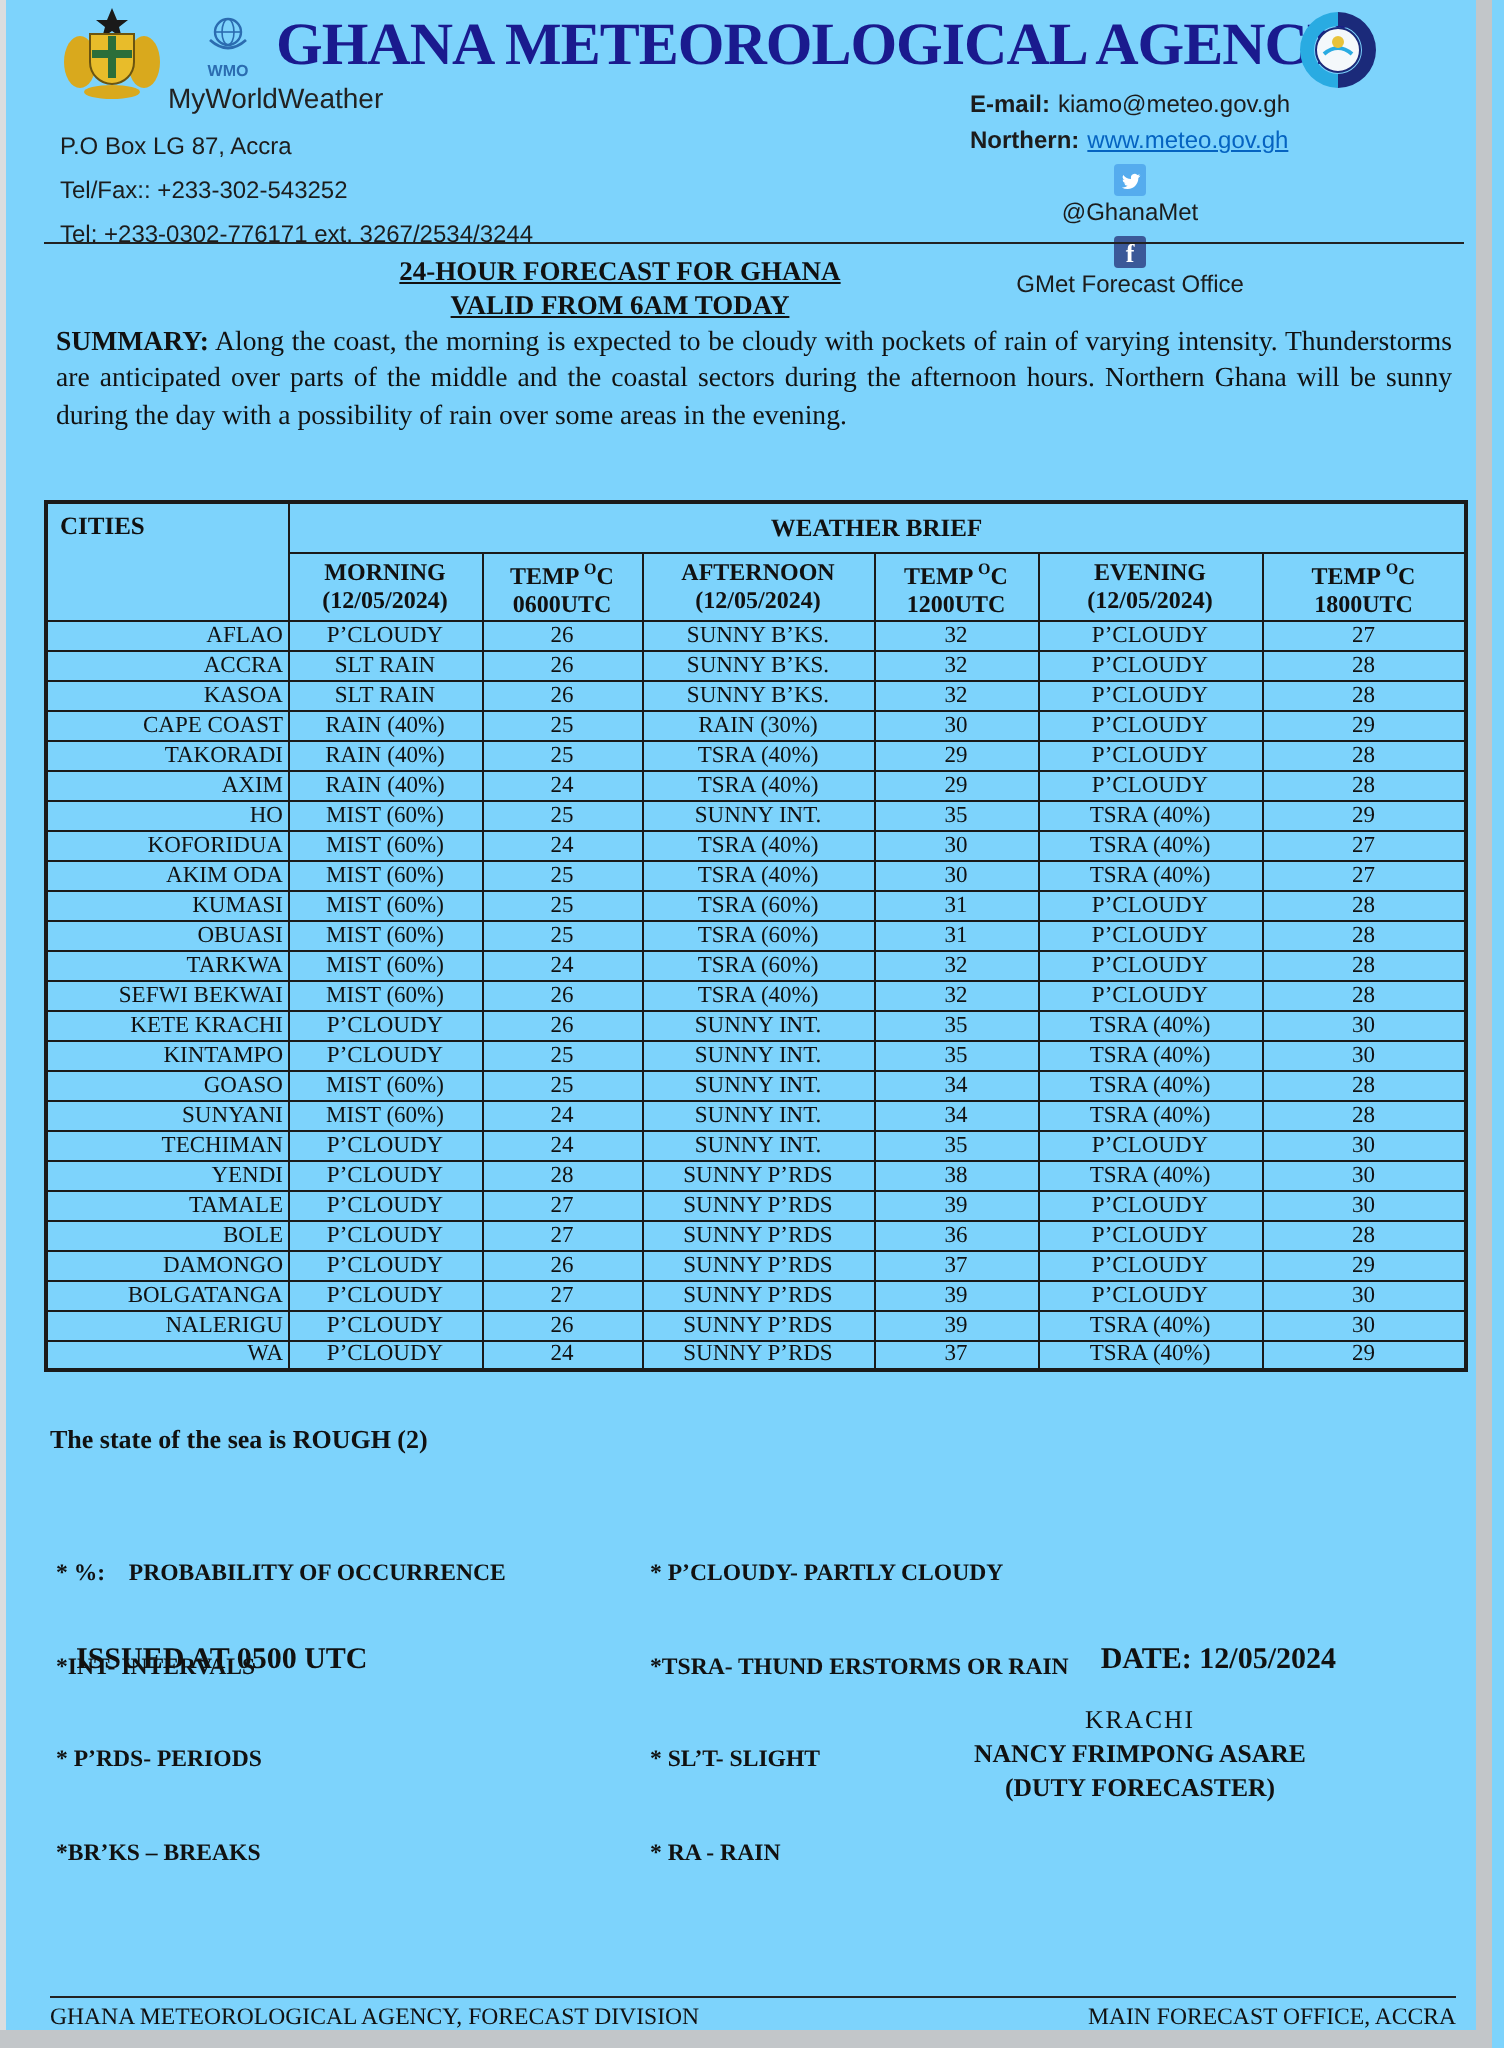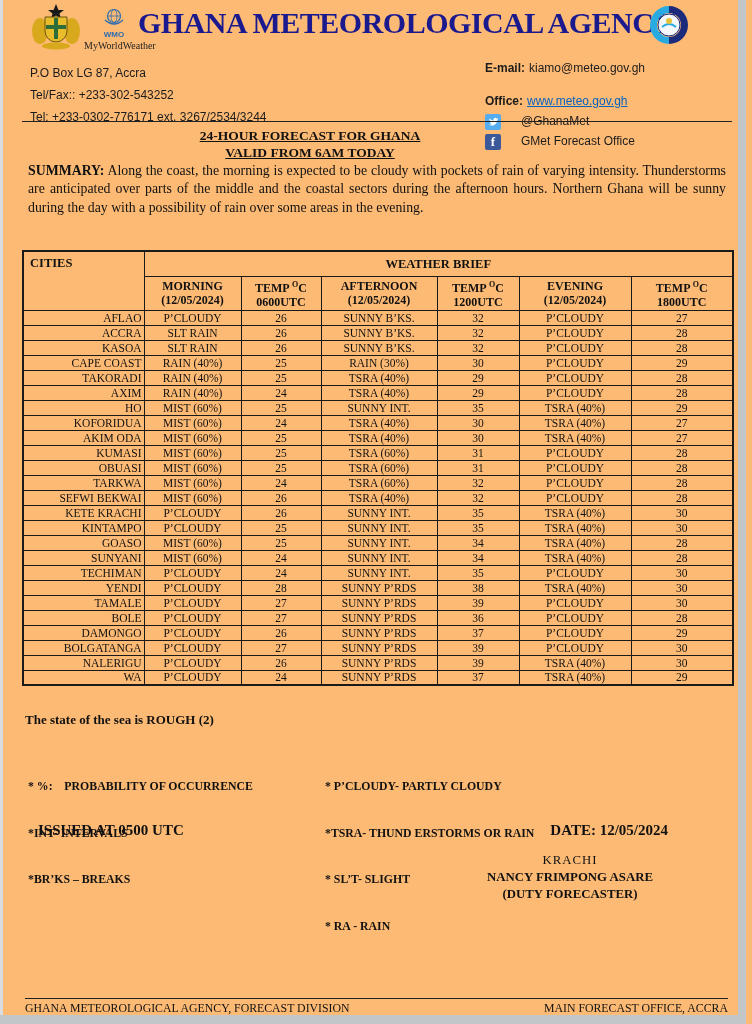--- a/index.html
+++ b/index.html
@@ -1,41 +1,41 @@
 <!DOCTYPE html>
 <html><head>
 <meta charset="utf-8">
 <style>
   * { margin:0; padding:0; box-sizing:border-box; }
   html,body { width:752px; height:1024px; overflow:hidden; background:#ffffff; }
-  .page { position:relative; width:752px; height:1024px; background:#fdba74;
+  .page { position:relative; width:752px; height:1024px; background:#7dd3fc;
           font-family:"Liberation Serif", serif; color:#111; }
   
   .edge-right { position:absolute; right:6px; top:0; width:8px; height:1024px; background:#c2c6c9; }
   .edge-bottom { position:absolute; left:0; bottom:0; width:746px; height:9px; background:#c2c6c9; }
   .edge-left { position:absolute; left:0; top:0; width:3px; height:1024px; background:#dadddf; }
 
   
   .letterhead { position:absolute; left:0; top:0; width:740px; height:122px; }
   .coat-of-arms { position:absolute; left:32px; top:4px; }
   .wmo-block { position:absolute; left:84px; top:6px; width:60px; text-align:center; }
   .wmo-label { font-family:"Liberation Sans", sans-serif; font-size:8px; font-weight:bold; color:#2b6cb0; margin-top:-2px; }
-  .wmo-sub { font-family:Liberation Serif, serif; font-size:10px; color:#222; margin-top:1px; white-space:nowrap; }
+  .wmo-sub { font-family:Liberation Sans, sans-serif; font-size:14px; color:#222; margin-top:1px; white-space:nowrap; }
   .agency-title { position:absolute; left:138px; top:6px; width:512px; text-align:center;
                   font-size:30px; font-weight:bold; color:#1a1a8e; letter-spacing:-0.5px; white-space:nowrap; }
   .gmet-logo { position:absolute; left:648px; top:4px; }
 
   .contact-left { position:absolute; left:30px; top:62px; font-family:"Liberation Sans", sans-serif;
                   font-size:12px; line-height:22px; color:#1c1c1c; }
   .contact-right { position:absolute; left:485px; top:44px; font-family:"Liberation Sans", sans-serif;
                    font-size:12px; line-height:17px; color:#1c1c1c; }
-  .contact-right .row { display:flex; align-items:center; margin-bottom:1px;margin-top:16px; }
+  .contact-right .row { display:flex; align-items:center; margin-bottom:1px; }
   .contact-right .lbl { font-weight:bold; margin-right:4px; }
   .link { color:#0563c1; text-decoration:underline; }
-  .social-row { display:flex; align-items:center; gap:20px; margin-top:3px; }
+  .social-row { display:flex; align-items:center; gap:0; margin-top:3px;flex-direction:column; }
   .tw-icon { width:16px; height:16px; background:#55acee; border-radius:2px; display:flex; align-items:center; justify-content:center; }
   .fb-icon { width:16px; height:16px; background:#3b5998; border-radius:2px; color:#fff;
              font-family:"Liberation Serif", serif; font-weight:bold; font-size:13px;
              display:flex; align-items:center; justify-content:center; }
   .hr-line { position:absolute; left:22px; top:121px; width:710px; border-top:1.6px solid #222; }
 
   
   .doc-titles { position:absolute; left:0; top:127px; width:620px; text-align:center;
                 font-size:13.5px; font-weight:bold; line-height:17px; }
   .doc-titles .t { text-decoration:underline; }
@@ -120,21 +120,21 @@
       <div>Tel/Fax:: +233-302-543252</div>
       <div>Tel: +233-0302-776171 ext. 3267/2534/3244</div>
     </div>
 
     <div class="contact-right">
       <div class="row">
         <span class="lbl">E-mail:</span>
         <span>kiamo@meteo.gov.gh</span>
       </div>
       <div class="row">
-        <span class="lbl">Office:</span>
+        <span class="lbl">Northern:</span>
         <span class="link">www.meteo.gov.gh</span>
       </div>
       <div class="social-row">
         <span class="tw-icon">
           <svg width="11" height="11" viewBox="0 0 24 24">
               <path fill="#ffffff" d="M22 6c-.7.3-1.5.6-2.3.7.8-.5 1.5-1.3 1.8-2.2-.8.5-1.7.8-2.6 1A4 4 0 0 0 12 9c0 .3 0 .6.1.9A11.6 11.6 0 0 1 3.6 5.4a4 4 0 0 0 1.3 5.4c-.7 0-1.3-.2-1.9-.5v.1a4 4 0 0 0 3.3 4 4 4 0 0 1-1.8.1 4 4 0 0 0 3.8 2.8A8.2 8.2 0 0 1 2 19a11.6 11.6 0 0 0 6.3 1.8c7.5 0 11.7-6.3 11.7-11.7v-.5c.8-.6 1.5-1.3 2-2.1z"></path>
             </svg>
         </span>
         <span>@GhanaMet</span>
       </div>
@@ -422,20 +422,21 @@
         </tbody>
     </table>
   </div>
 
   <div class="sea-state">The state of the sea is ROUGH (2)</div>
 
   <div class="legend">
     <div class="col left">
       <div>* %:    PROBABILITY OF OCCURRENCE</div>
       <div>*INT- INTERVALS</div>
+      <div>* P’RDS- PERIODS</div>
       <div>*BR’KS – BREAKS</div>
     </div>
     <div class="col">
       <div>* P’CLOUDY- PARTLY CLOUDY</div>
       <div>*TSRA- THUND ERSTORMS OR RAIN</div>
       <div>* SL’T- SLIGHT</div>
       <div>* RA - RAIN</div>
     </div>
   </div>
 

